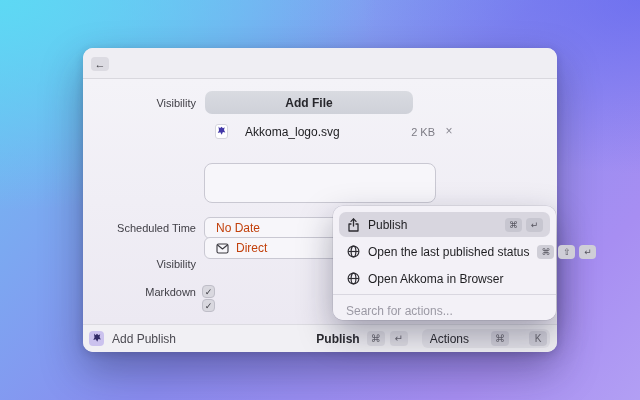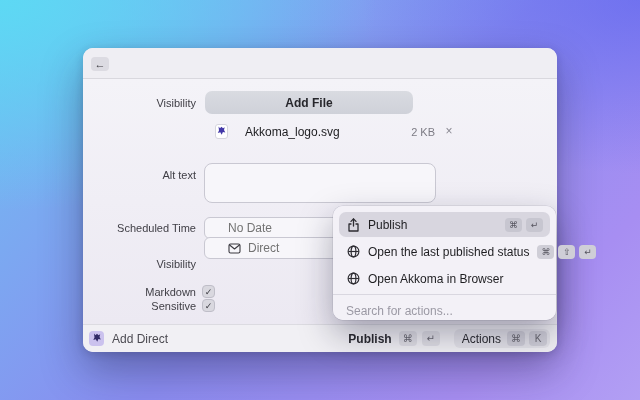--- a/index.html
+++ b/index.html
@@ -60,22 +60,22 @@
     cursor:pointer; padding:0; line-height:16px;
   }
   .alt-textarea {
     position:absolute; left:121px; top:84px; width:232px; height:40px;
     border:1px solid #c9c8d2; border-radius:8px; background:#f7f6fa;
     resize:none; font-family:inherit; font-size:12px; color:#1d1d20; padding:5px 8px;
   }
   .field {
     position:absolute; left:121px; width:232px; height:22px;
     border:1px solid #c9c8d2; border-radius:6px; background:#f7f6fa;
-    display:flex; align-items:center; gap:7px; padding:0 23px;
-    font-size:12px; color:#737373; cursor:pointer;
+    display:flex; align-items:center; gap:7px; padding:0 11px;
+    font-size:12px; color:#c2410c; cursor:pointer;
   }
   .checkbox {
     position:absolute; left:119px; width:13px; height:13px;
     background:#d9d8df; border:0.5px solid #bfbec8; border-radius:4px;
     color:#39383f; font-size:9px; line-height:12px; text-align:center; cursor:pointer;
   }
 
   
   .statusbar {
     position:absolute; left:0; right:0; bottom:0; height:28px;
@@ -89,21 +89,21 @@
   }
   .app-label { margin-left:8px; font-size:12px; color:#4c4b52; }
   .sb-right { margin-left:auto; display:flex; align-items:center; gap:5px; }
   .sb-publish-label { font-size:12px; font-weight:bold; color:#2a2a2f; margin-right:2px; }
   .kbd {
     min-width:18px; height:15px; padding:0 3px; border-radius:4px;
     background:#e0dfe5; color:#68676f; font-size:10px; line-height:15px;
     text-align:center; display:inline-block;
   }
   .actions-pill {
-    display:flex; align-items:center; gap:4px;
+    display:flex; align-items:center; gap:20px;
     background:#e4e3e9; border-radius:6px; padding:2px 3px 2px 8px;
     cursor:pointer;
   }
   .actions-pill .label { font-size:12px; color:#2a2a2f; margin-right:2px; }
   .actions-pill .kbd { background:#d0cfd8; }
 
   
   .palette {
     position:absolute; left:250px; top:158px; width:223px; height:114px;
     background:rgba(243,241,247,.98); border-radius:10px;
@@ -158,21 +158,20 @@
               <path d="M1.5 0.5 L3 2.2 L4.5 0.8 L6 2.2 L7.7 1.3 L7 4 L8.3 6.6 L5.9 6 L4.7 8.8 L3.3 6.2 L0.8 7 L2 4.4 Z" fill="#4338a8"></path>
             </svg>
         </span>
         <span class="file-name">Akkoma_logo.svg</span>
         <span class="file-size">2 KB</span>
         <button class="file-remove">
           <span>×</span>
         </button>
       </div>
 
-      <div class="flabel" style="top:89px;">Alt text</div>
       <textarea class="alt-textarea" value="" style=""></textarea>
 
       <div class="flabel" style="top:142px;">Scheduled Time</div>
       <div class="field" style="top:138px;">
         <span>No Date</span>
       </div>
 
       <div class="flabel" style="top:178px;">Visibility</div>
       <div class="field" style="top:158px;align-items:center;">
         <span>
@@ -182,33 +181,32 @@
             </svg>
         </span>
         <span>Direct</span>
       </div>
 
       <div class="flabel" style="top:206px;">Markdown</div>
       <div class="checkbox" style="top:206px;">
         <span>✓</span>
       </div>
 
-      <div class="flabel" style="top:220px;">Sensitive</div>
       <div class="checkbox" style="top:220px;">
         <span>✓</span>
       </div>
     </div>
 
     <div class="statusbar">
       <span class="app-tile">
         <svg width="10" height="11" viewBox="0 0 9 11">
             <path d="M1.5 0.5 L3 2.2 L4.5 0.8 L6 2.2 L7.7 1.3 L7 4 L8.3 6.6 L5.9 6 L4.7 8.8 L3.3 6.2 L0.8 7 L2 4.4 Z" fill="#312a66"></path>
           </svg>
       </span>
-      <span class="app-label">Add Direct</span>
+      <span class="app-label">Add Publish</span>
 
       <div class="sb-right">
         <span class="sb-publish-label">Publish</span>
         <span class="kbd">⌘</span>
         <span class="kbd">↵</span>
         <span style="width:4px;"></span>
         <div class="actions-pill">
           <span class="label">Actions</span>
           <span class="kbd">⌘</span>
           <span class="kbd">K</span>

